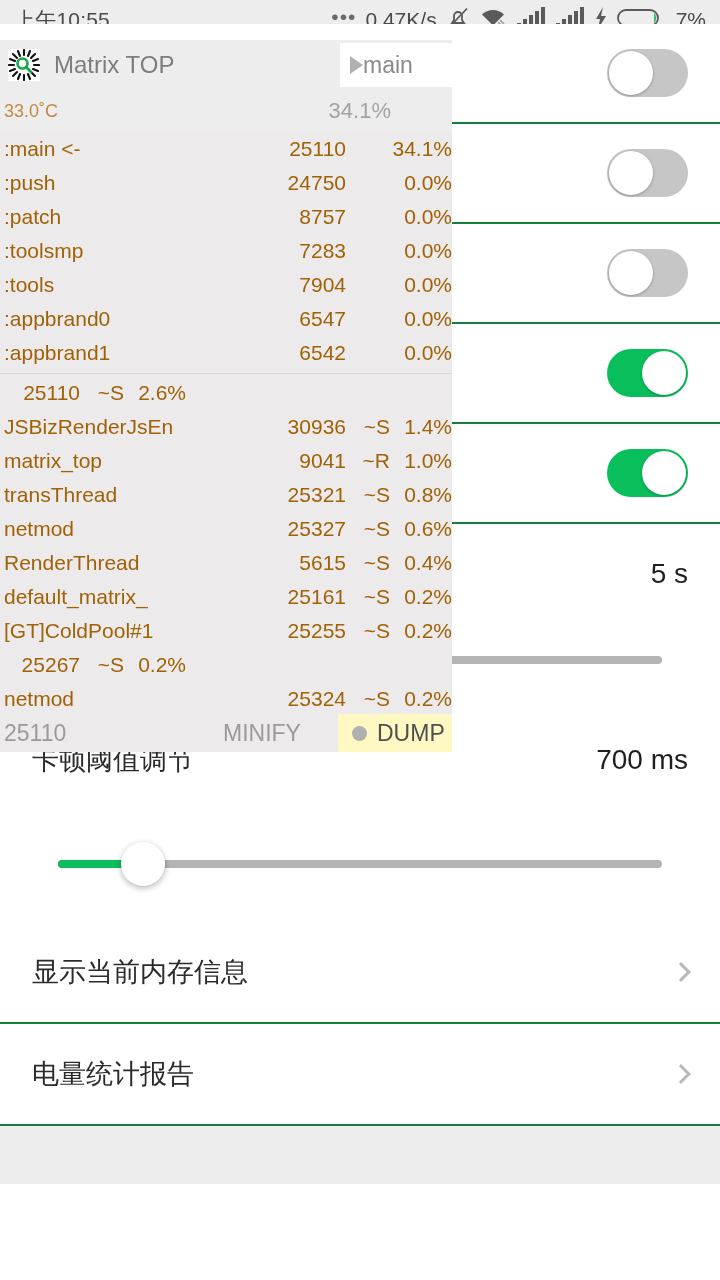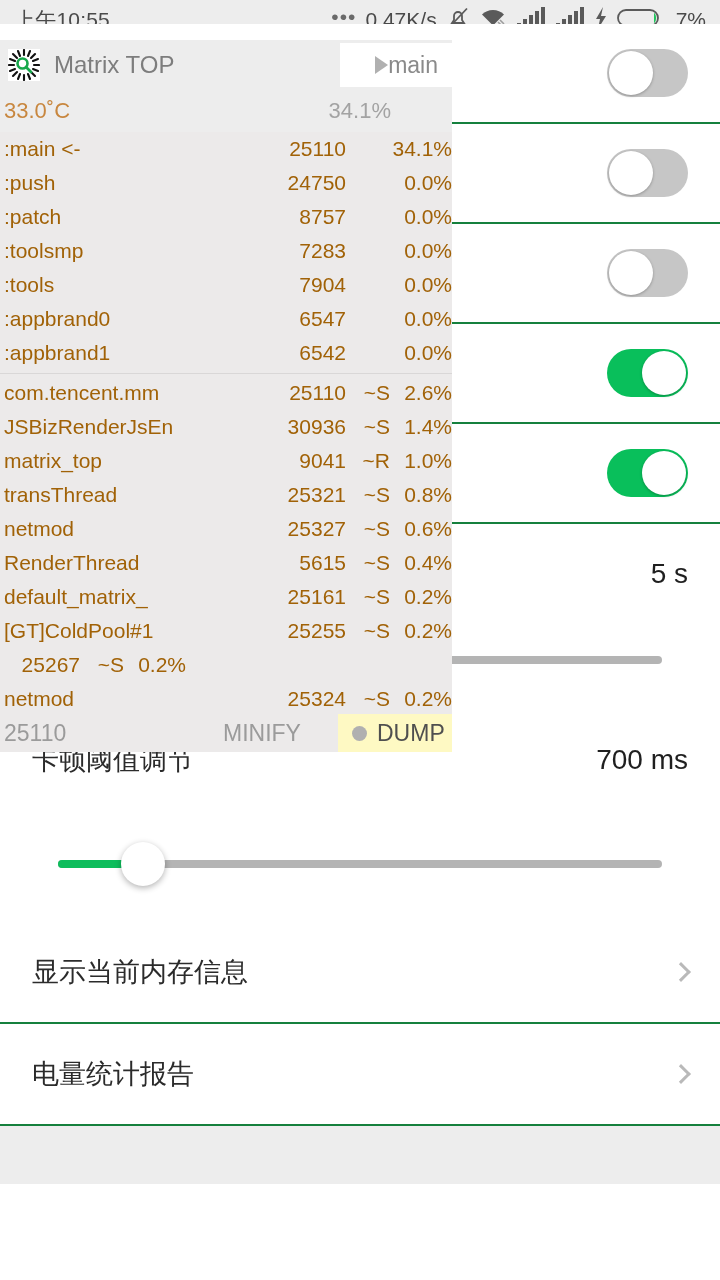--- a/index.html
+++ b/index.html
@@ -82,33 +82,33 @@
     background:#ededed;
   }
   .ov-logo{
     width:32px; height:32px; flex:0 0 auto; position:relative;
     background:#fff;
   }
   .ov-title{ margin-left:14px; font-size:24px; color:#7d7d7d; }
   .ov-tab{
     margin-left:auto; margin-right:0; background:#fff;
     height:44px; width:112px; display:flex; align-items:center;
-    justify-content:flex-end; padding:0 14px 0 10px;
+    justify-content:flex-start; padding:0 14px 0 10px;
   }
   .ov-tab .tri{
     width:0;height:0;border-left:13px solid #b0b0b0;
     border-top:9px solid transparent;border-bottom:9px solid transparent;
   }
   .ov-tab .tlab{ font-size:23px; color:#8a8a8a; }
 
   .ov-temp{
     height:42px; display:flex; align-items:center; padding:0 6px 0 4px;
     background:#ededed;
   }
-  .ov-temp .tval{ font-size:22px; color:#c8873f; }
+  .ov-temp .tval{ font-size:18px; color:#c8873f; }
   .ov-temp .tpct{ margin-left:auto; margin-right:55px; font-size:22px; color:#a3a3a3; }
 
   .plist{ background:#eceaea; }
   .prow{
     height:34px; display:flex; align-items:center;
     font-size:21px; color:#a16207; padding-left:4px;
   }
   .prow .pname{ flex:0 0 auto; width:266px; overflow:hidden; white-space:nowrap; }
   .prow .ppid{ width:76px; text-align:right; }
   .prow .pst{ width:44px; text-align:right; }
@@ -344,21 +344,20 @@
           <span class="ppct">0.0%</span>
         </div>
         <div class="prow">
           <span class="pname">:appbrand1</span>
           <span class="ppid">6542</span>
           <span class="pst"></span>
           <span class="ppct">0.0%</span>
         </div>
         <div class="psep"></div>
         <div class="prow">
-          <span class="pname">com.tencent.mm</span>
           <span class="ppid">25110</span>
           <span class="pst">~S</span>
           <span class="ppct">2.6%</span>
         </div>
         <div class="prow">
           <span class="pname">JSBizRenderJsEn</span>
           <span class="ppid">30936</span>
           <span class="pst">~S</span>
           <span class="ppct">1.4%</span>
         </div>

